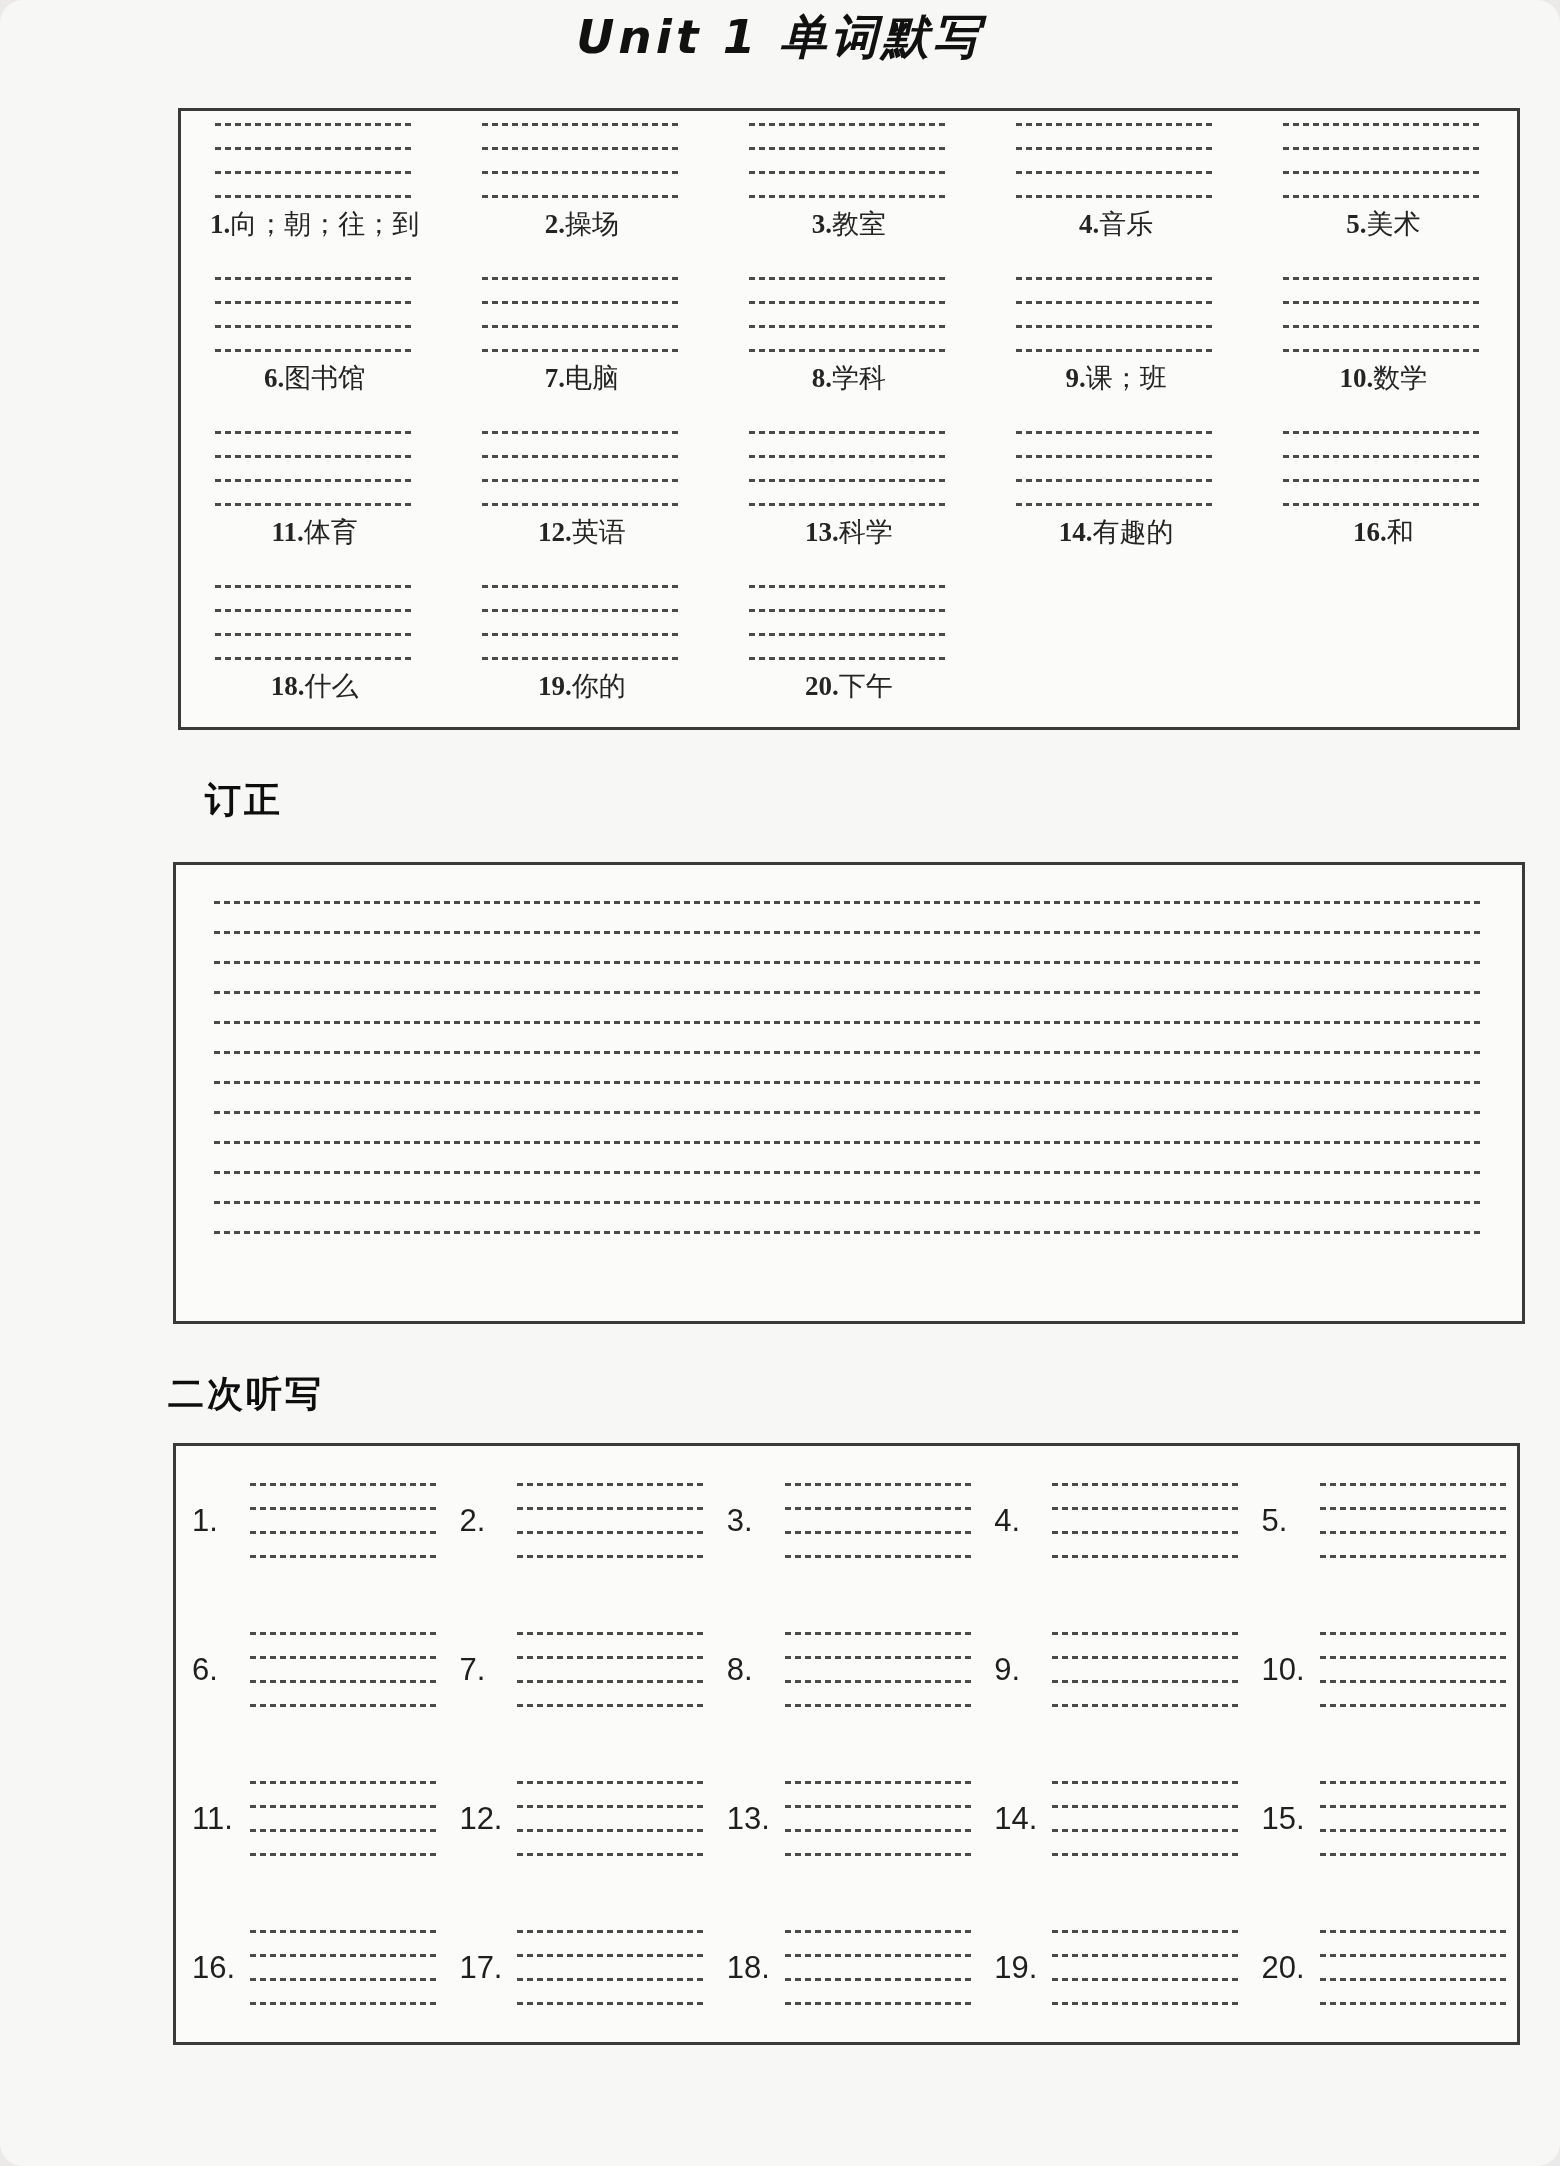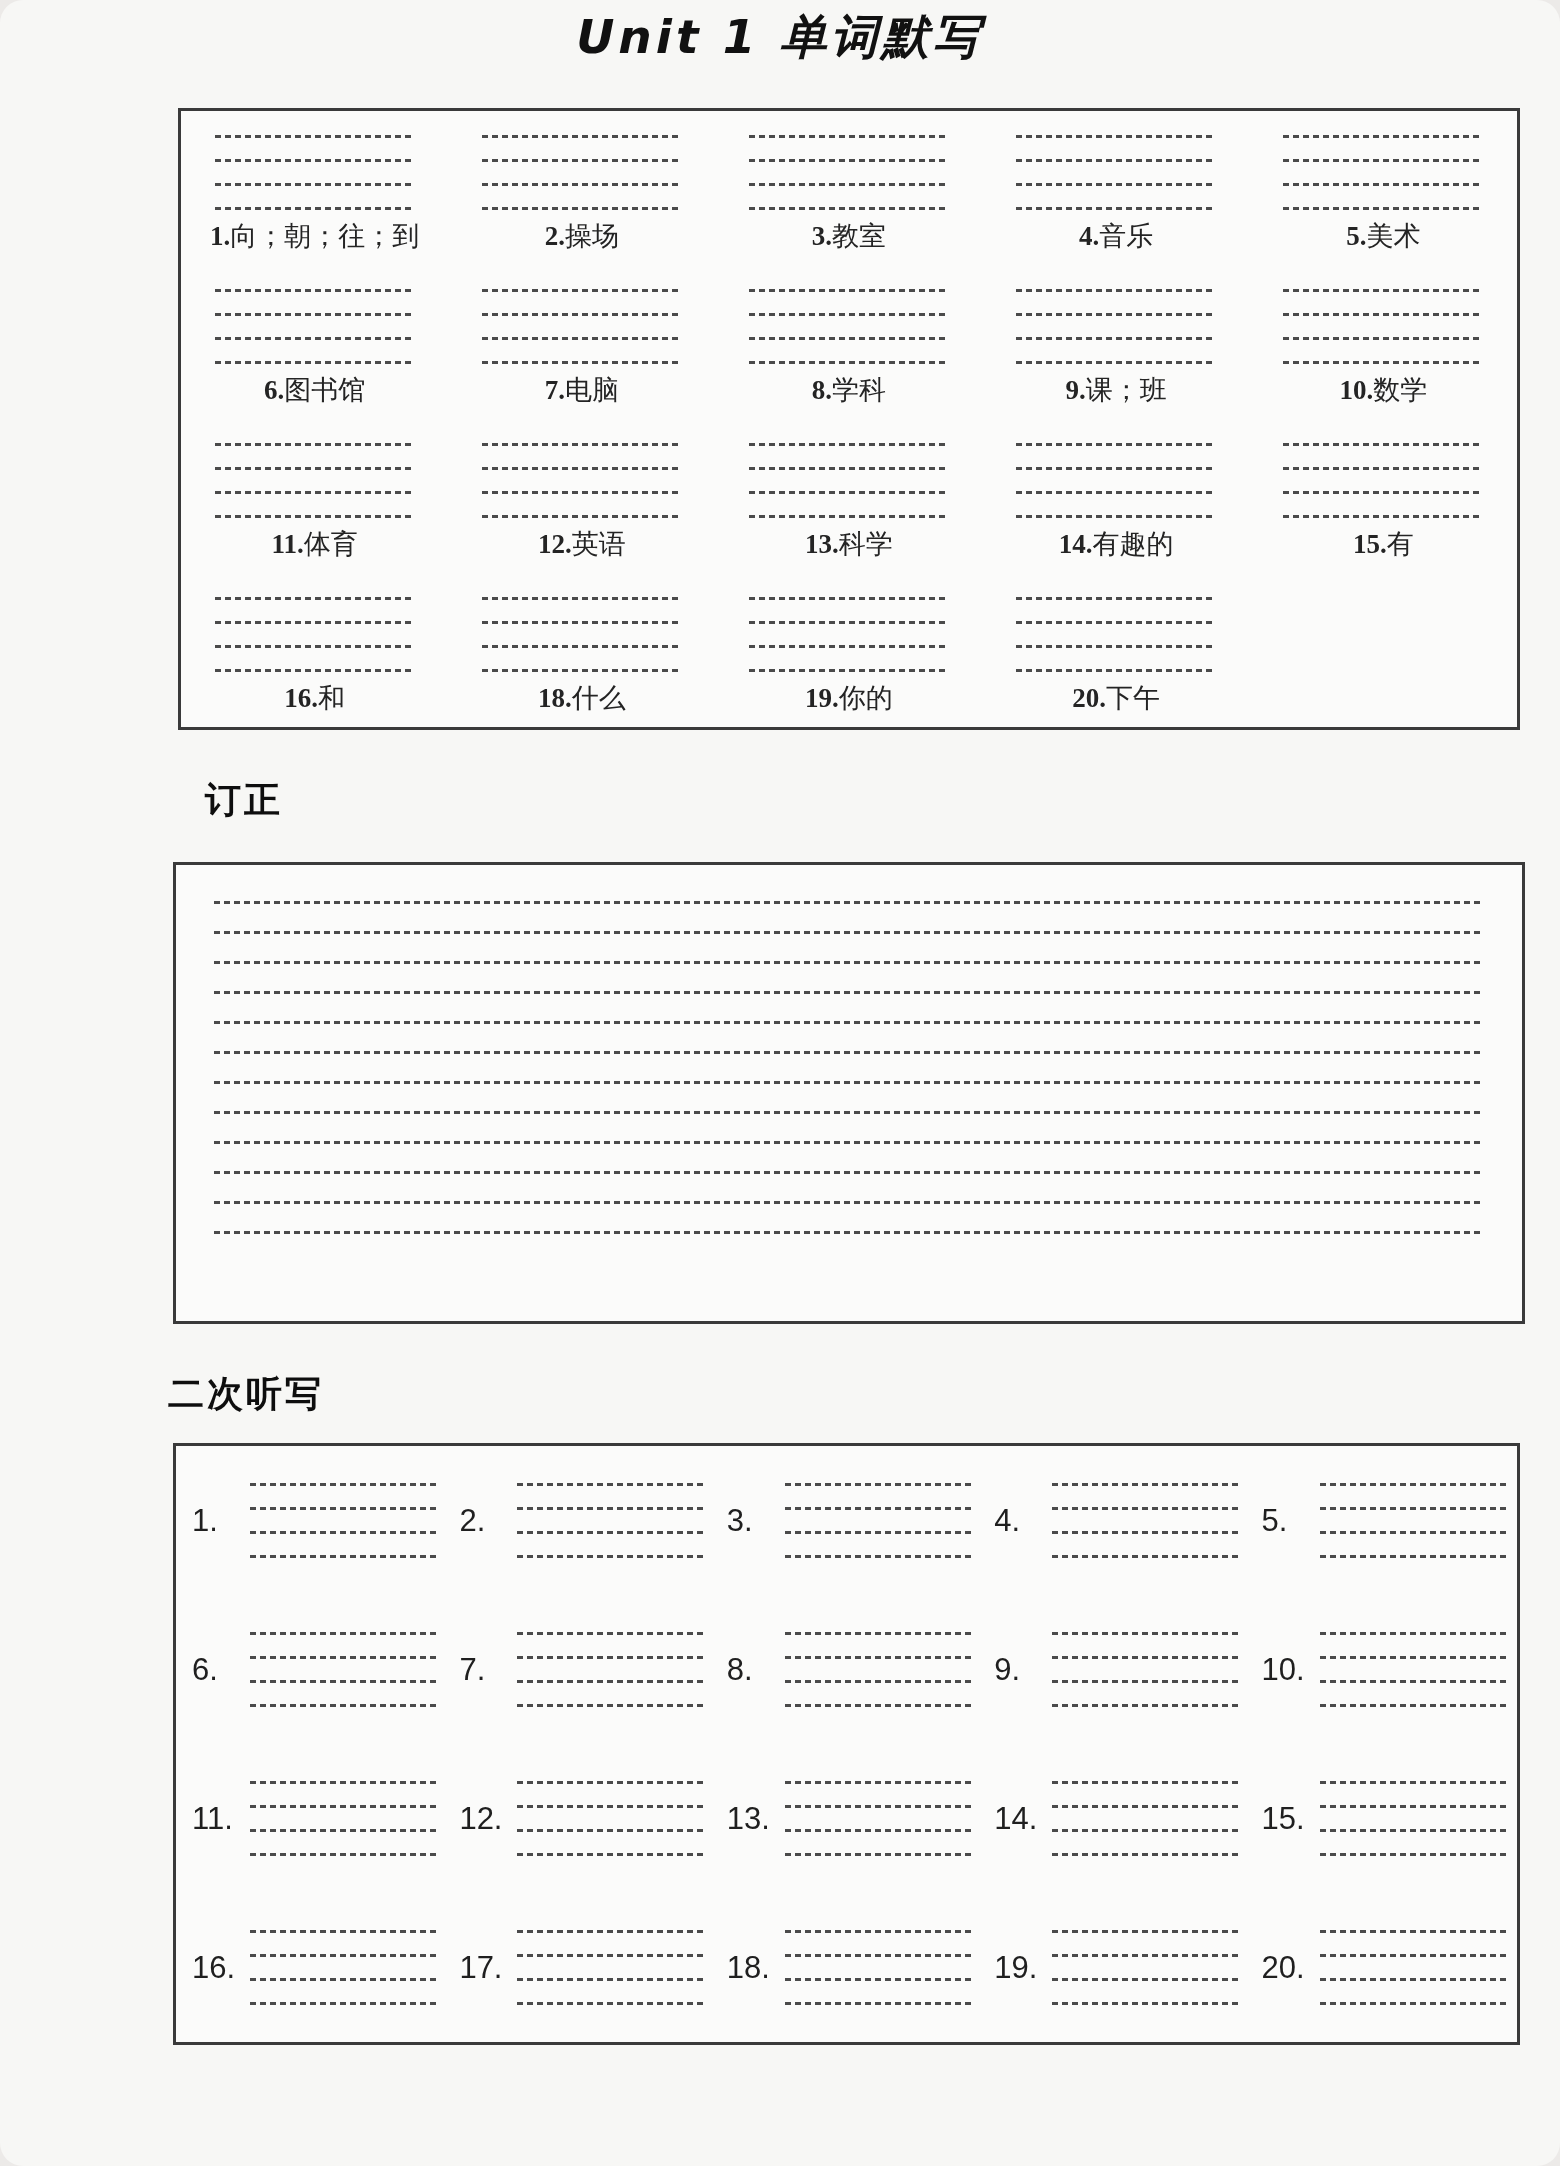--- a/index.html
+++ b/index.html
@@ -40,21 +40,21 @@
   }
   
   .word-grid{
     left:178px; top:108px; width:1342px; height:622px;
     display:grid;
     grid-template-columns:repeat(5,1fr);
     grid-template-rows:repeat(4,1fr);
   }
   .wcell{
     display:flex; flex-direction:column;
-    justify-content:flex-end; align-items:center;
+    justify-content:center; align-items:center;
     padding-bottom:13px;
   }
   .dline{
     height:3px;
     background-image:repeating-linear-gradient(90deg,
       var(--line-color) 0px, var(--line-color) 6px,
       transparent 6px, transparent 10px);
   }
   .wcell .dline{width:200px;}
   .wcell .dline + .dline{margin-top:21px;}
@@ -214,27 +214,20 @@
         <div class="dline"></div>
         <div class="dline"></div>
         <div class="dline"></div>
         <div class="wlabel"><span class="wnum">14.</span><span class="wtxt">有趣的</span></div>
       </div>
       <div class="wcell">
         <div class="dline"></div>
         <div class="dline"></div>
         <div class="dline"></div>
         <div class="dline"></div>
-        <div class="wlabel"><span class="wnum">15.</span><span class="wtxt">有</span></div>
-      </div>
-      <div class="wcell">
-        <div class="dline"></div>
-        <div class="dline"></div>
-        <div class="dline"></div>
-        <div class="dline"></div>
         <div class="wlabel"><span class="wnum">16.</span><span class="wtxt">和</span></div>
       </div>
       <div class="wcell">
         <div class="dline"></div>
         <div class="dline"></div>
         <div class="dline"></div>
         <div class="dline"></div>
         <div class="wlabel"><span class="wnum">18.</span><span class="wtxt">什么</span></div>
       </div>
       <div class="wcell">

